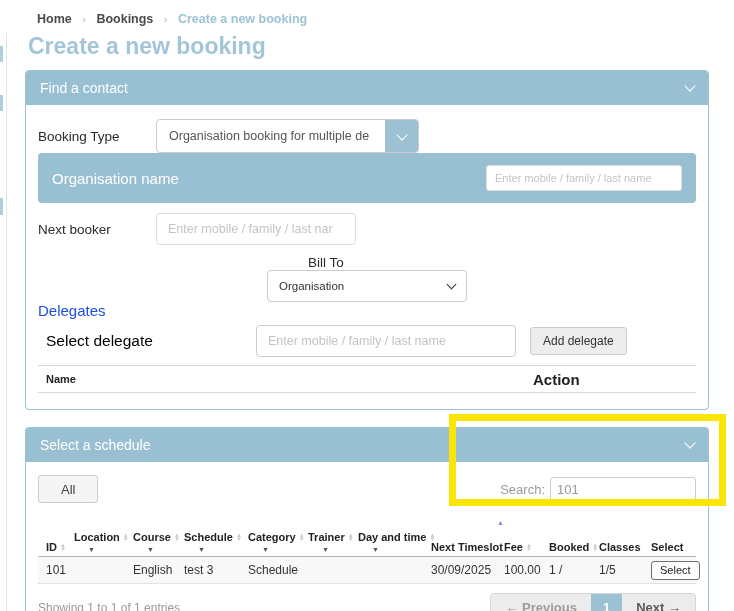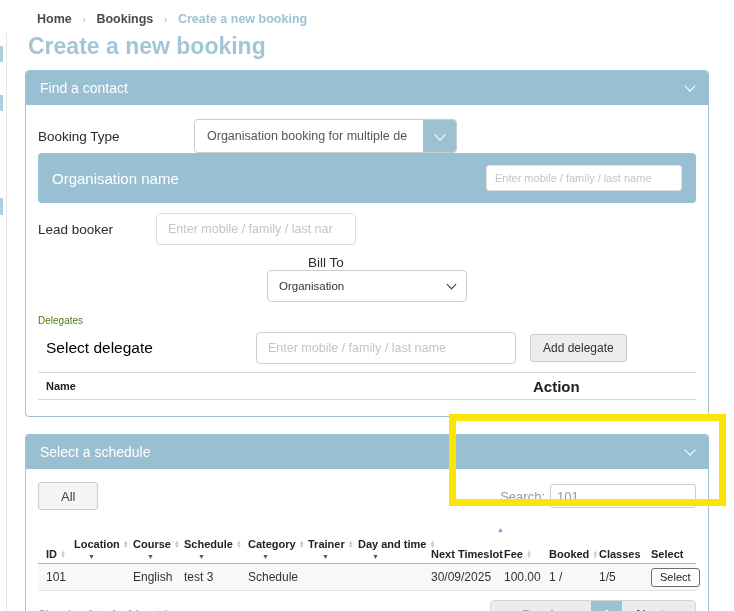--- a/index.html
+++ b/index.html
@@ -34,21 +34,21 @@
     justify-content:space-between;padding:0 14px;font-size:14px;cursor:pointer;
     border-radius:3px 3px 0 0;
   }
   .chev{width:7px;height:7px;border-right:1.6px solid #fff;border-bottom:1.6px solid #fff;
         transform:rotate(45deg);margin-top:-4px;}
   .panel-body{padding:0 12px 16px 12px;}
 
   
   .form-row{display:flex;align-items:center;}
   .lbl{font-size:13.5px;color:#2b2b2b;}
-  .row-booking{margin-top:14px;gap:38px;}
+  .row-booking{margin-top:14px;}
   .row-booking .lbl{width:118px;}
   .booking-select{display:flex;height:32px;border:1px solid #ccc;border-radius:4px;overflow:hidden;cursor:pointer;background:#fff;}
   .booking-select .val{width:204px;display:flex;align-items:center;padding:0 12px;font-size:12.5px;color:#555;white-space:nowrap;overflow:hidden;}
   .booking-select .addon{width:33px;background:#9bc1d3;display:flex;align-items:center;justify-content:center;}
   .booking-select .addon .chev{margin-top:-2px;}
 
   .org-bar{height:50px;background:#99bfd2;border-radius:4px;
     display:flex;align-items:center;justify-content:space-between;padding:0 14px;}
   .org-bar .org-lbl{color:#fff;font-size:15px;}
   .org-bar input{width:178px;height:24px;border:1px solid #e0e0e0;border-radius:3px;
@@ -57,21 +57,21 @@
   .row-lead{margin-top:10px;}
   .row-lead .lbl, .row-bill .lbl{width:118px;}
   .row-lead input{width:176px;height:30px;border:1px solid #ddd;border-radius:4px;
     padding:0 11px;font-size:12.5px;color:#555;outline:none;font-family:inherit;}
   .row-bill{margin-top:10px;flex-direction:column;}
   .bill-select{width:176px;height:30px;border:1px solid #ccc;border-radius:4px;background:#fff;
     display:flex;align-items:center;justify-content:space-between;padding:0 11px;cursor:pointer;gap:34px;}
   .bill-select .val{font-size:11.5px;color:#333;}
   .bill-select .chev{border-color:#333;width:6px;height:6px;border-width:1.8px;margin-top:-3px;}
 
-  .delegates-lbl{margin-top:13px;font-size:10px;color:#4d7c0f;}
+  .delegates-lbl{font-size:15px;color:#1d4ed8;}
   .row-delegate{margin-top:6px;height:32px;}
   .sel-del-lbl{font-size:15.5px;color:#000;width:210px;padding-left:8px;}
   .row-delegate input{width:236px;height:30px;border:1px solid #ccc;border-radius:4px;
     padding:0 11px;font-size:12.5px;color:#555;outline:none;font-family:inherit;}
   .add-del-btn{margin-left:14px;height:28px;padding:0 12px;background:#ededed;border:1px solid #ccc;
     border-radius:3px;font-size:12px;color:#333;cursor:pointer;font-family:inherit;}
   .del-table-head{margin-top:8px;border-top:1px solid #d9d9d9;border-bottom:1px solid #d9d9d9;
     height:26px;display:flex;align-items:center;}
   .del-table-head .name-h{font-size:11px;font-weight:bold;color:#222;width:487px;padding-left:8px;}
   .del-table-head .action-h{font-size:15px;font-weight:bold;color:#222;}
@@ -153,21 +153,21 @@
           </span>
         </div>
       </div>
 
       <div class="org-bar">
         <span class="org-lbl">Organisation name</span>
         <input type="text" placeholder="Enter mobile / family / last name" style="">
       </div>
 
       <div class="form-row row-lead">
-        <span class="lbl">Lead booker</span>
+        <span class="lbl">Next booker</span>
         <input type="text" placeholder="Enter mobile / family / last nar" style="">
       </div>
 
       <div class="form-row row-bill">
         <span class="lbl">Bill To</span>
         <div class="bill-select">
           <span class="val">Organisation</span>
           <span class="chev"></span>
         </div>
       </div>

